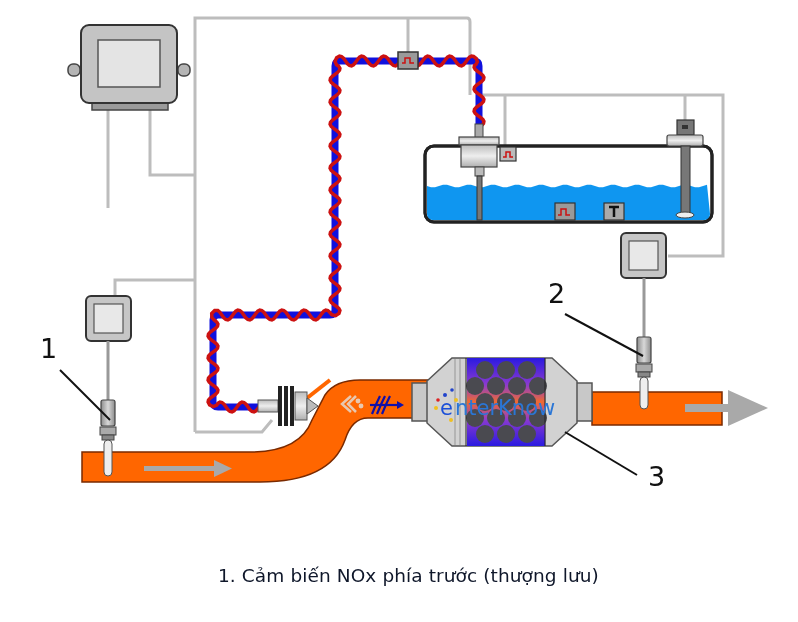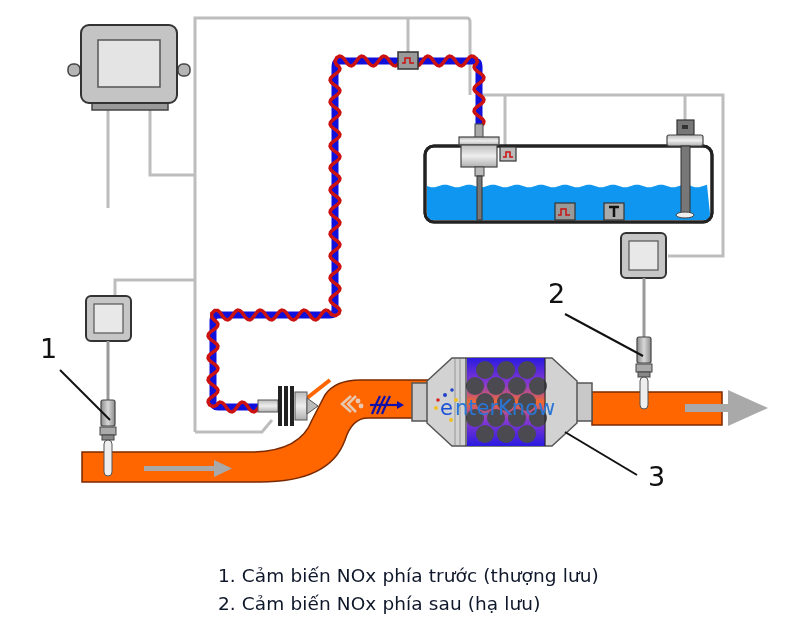--- a/index.html
+++ b/index.html
@@ -204,14 +204,13 @@
     <line x1="565" y1="314" x2="643" y2="356" stroke="#111" stroke-width="2"></line>
   </g>
   <g>
     <text x="648" y="486" class="callout">3</text>
     <line x1="565" y1="432" x2="637" y2="475" stroke="#111" stroke-width="2"></line>
   </g>
 </svg>
 
 <div class="legend">
   <div>1. Cảm biến NOx phía trước (thượng lưu)</div>
-  <div>2. Cảm biến NOx phía sau (hạ lưu)</div>
 </div>
 
 </body></html>

